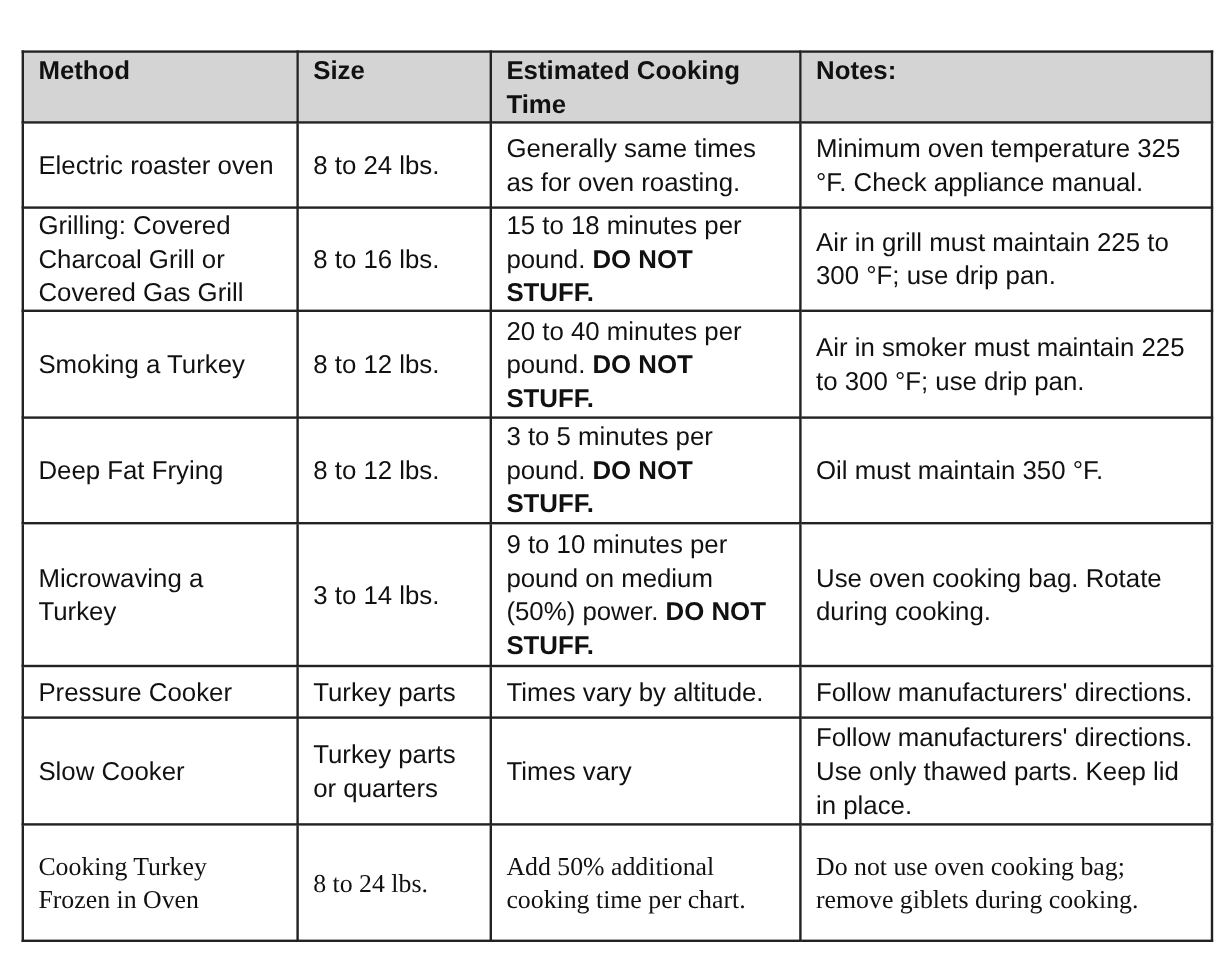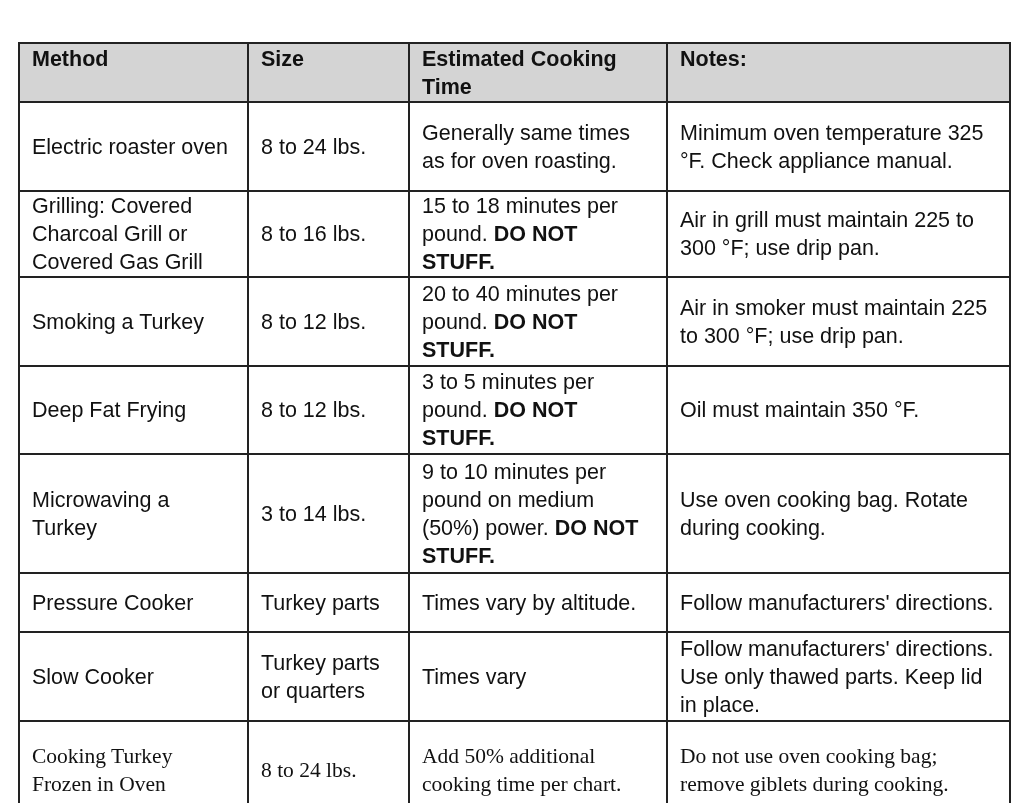--- a/index.html
+++ b/index.html
@@ -8,22 +8,22 @@
   table.chart { position: absolute; left: 18px; top: 15px; width: 991px;
                 border-collapse: collapse; table-layout: fixed; margin-top: 27px; }
   table.chart td, table.chart th {
     border: 2px solid #222; vertical-align: middle; text-align: left;
     font-size: 21.5px; line-height: 28px; padding: 0 12px;
     font-weight: normal; overflow: hidden;
   }
   table.chart th { background: #d4d4d4; font-weight: bold; vertical-align: top; padding-top: 1px; }
   col.c1 { width: 229px; } col.c2 { width: 161px; } col.c3 { width: 258px; } col.c4 { width: 343px; }
   tr.h0 { height: 59px; }
-  tr.r0 { height: 89px; } tr.r1 { height: 64px; } tr.r2 { height: 89px; } tr.r3 { height: 88px; }
-  tr.r4 { height: 119px; } tr.r5 { height: 59px; } tr.r6 { height: 89px; } tr.r7 { height: 97px; font-family: Liberation Serif, serif; }
+  tr.r0 { height: 71px; } tr.r1 { height: 64px; } tr.r2 { height: 89px; } tr.r3 { height: 88px; }
+  tr.r4 { height: 119px; } tr.r5 { height: 43px; } tr.r6 { height: 89px; } tr.r7 { height: 97px; font-family: Liberation Serif, serif; }
   td.top { vertical-align: top; }
   .b { font-weight: bold; }
 </style>
 </head>
 <body>
 
 <table class="chart">
   <colgroup>
       <col class="c1">
       <col class="c2">

